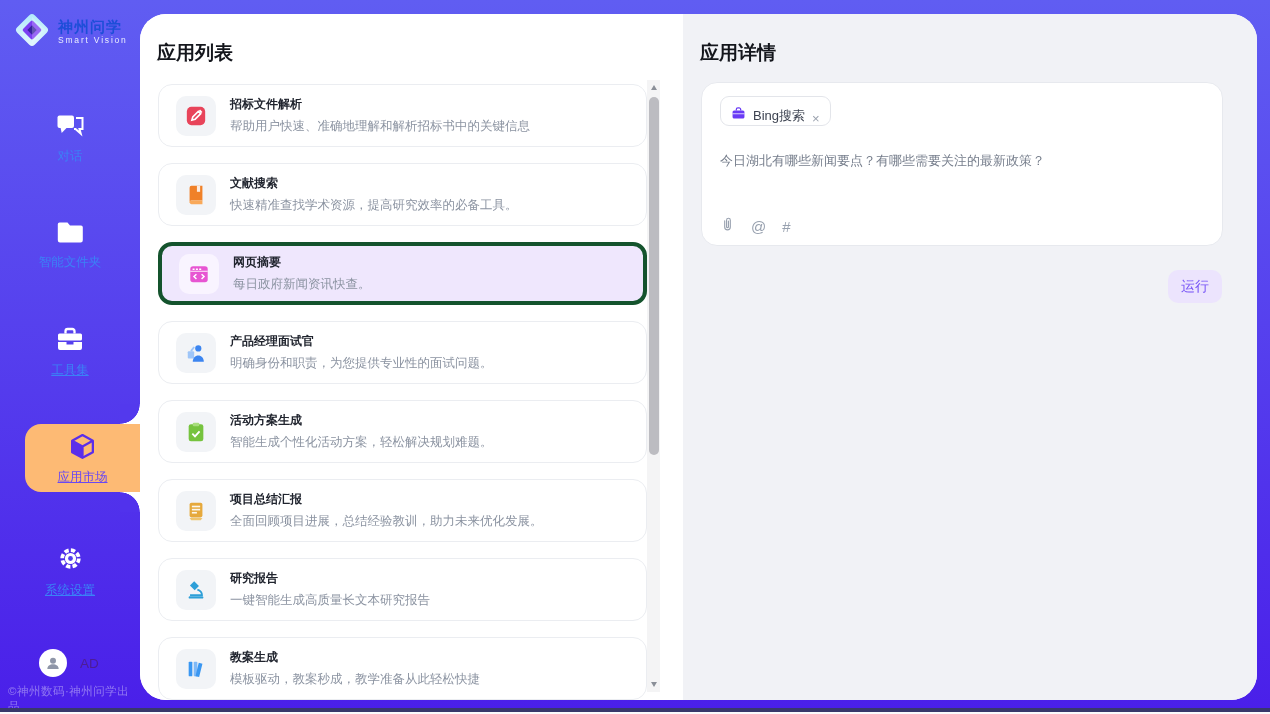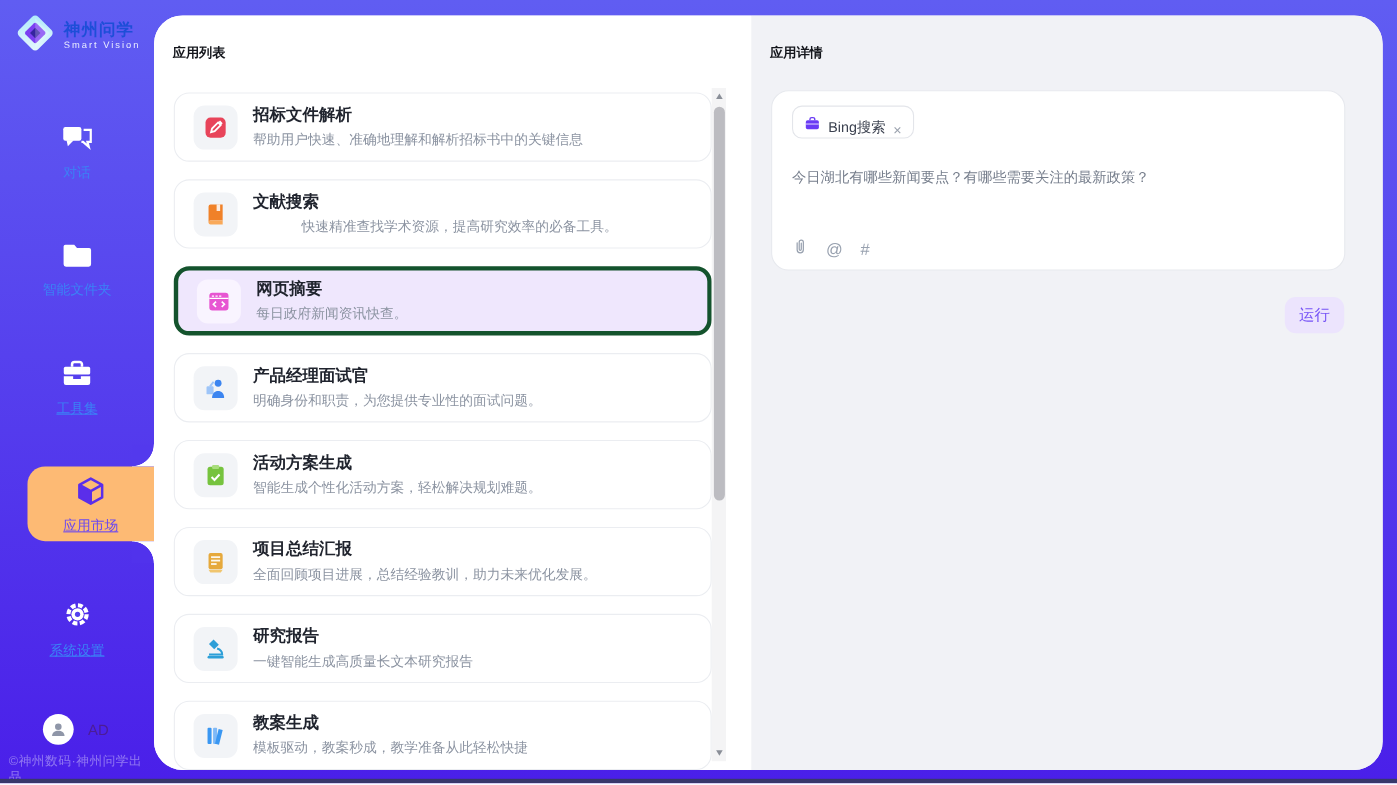--- a/index.html
+++ b/index.html
@@ -35,29 +35,29 @@
   .nav-active .nav-label{display:block;margin-top:3px;font-size:12.5px;color:#6a48f2;text-decoration:underline;}
   .user-row{position:absolute;left:39px;top:649px;display:flex;align-items:center;gap:13px;}
   .avatar{width:28px;height:28px;border-radius:50%;background:#fff;display:flex;align-items:center;justify-content:center;}
   .user-name{color:#4c1d95;font-size:13.5px;}
   .side-footer{position:absolute;left:8px;top:684px;color:rgba(255,255,255,.38);font-size:11.5px;letter-spacing:.5px;}
 
   
   .panel{position:absolute;left:140px;top:14px;width:1117px;height:686px;border-radius:26px;
     overflow:hidden;display:flex;background:#fff;}
   .list-pane{width:543px;background:#fff;position:relative;flex:none;}
-  .pane-title{position:absolute;left:17px;top:26px;font-size:12px;font-weight:bold;color:#14161c;}
+  .pane-title{position:absolute;left:17px;top:26px;font-size:19px;font-weight:bold;color:#14161c;}
   .cards{position:absolute;left:18px;top:70px;width:489px;}
   .card{height:63px;border:1px solid #ebedf1;border-radius:14px;margin-bottom:16px;background:#fff;
     display:flex;align-items:center;padding-left:17px;cursor:pointer;}
   .card.selected{background:#efe7fd;border:4px solid #14532d;}
   .tile{width:40px;height:40px;border-radius:10px;background:#f2f4f7;display:flex;align-items:center;justify-content:center;flex:none;}
   .card.selected .tile{background:#f9f4ff;}
   .card-text{margin-left:14px;min-width:0;}
-  .card-name{font-size:15px;font-weight:bold;color:#20242e;margin-bottom:5px;}
+  .card-name{font-size:12px;font-weight:bold;color:#20242e;margin-bottom:5px;}
   .card-desc{font-size:12.5px;color:#8b93a1;white-space:nowrap;}
   
   .scrollbar{position:absolute;left:507px;top:66px;width:13px;height:612px;background:#f4f4f5;}
   .sb-btn{position:absolute;left:0;width:13px;height:15px;display:flex;align-items:center;justify-content:center;cursor:pointer;}
   .sb-up{top:0;}
   .sb-down{bottom:0;}
   .tri-up{width:0;height:0;border-left:3.5px solid transparent;border-right:3.5px solid transparent;border-bottom:5px solid #8a8f98;}
   .tri-down{width:0;height:0;border-left:3.5px solid transparent;border-right:3.5px solid transparent;border-top:5px solid #8a8f98;}
   .sb-thumb{position:absolute;left:1.5px;top:17px;width:10px;height:358px;background:#bcbcc1;border-radius:5px;cursor:grab;}
 
@@ -189,21 +189,21 @@
       <div class="card">
         <span class="tile">
           <svg width="22" height="22" viewBox="0 0 24 24">
             <path d="M5 4a2 2 0 012-2h12v16H7a2 2 0 00-2 2z" fill="#f08128"></path>
             <path d="M5 20a2 2 0 002 2h12v-4H7a2 2 0 00-2 2z" fill="#f9a959"></path>
             <rect x="13" y="2" width="3.5" height="6.5" fill="#fff" opacity=".85"></rect>
           </svg>
         </span>
         <span class="card-text">
           <span class="card-name" style="display:block;">文献搜索</span>
-          <span class="card-desc" style="display:block;margin-left:44px;">快速精准查找学术资源，提高研究效率的必备工具。</span>
+          <span class="card-desc" style="display:block;">快速精准查找学术资源，提高研究效率的必备工具。</span>
         </span>
       </div>
 
       <div class="card selected">
         <span class="tile">
           <svg width="22" height="22" viewBox="0 0 24 24">
             <rect x="2.5" y="3.5" width="19" height="17.5" rx="3" fill="#e755d2"></rect>
             <path d="M5 6.8h2.2M8.6 6.8h2.2M12.2 6.8h2.2" stroke="#fff" stroke-width="1.4"></path>
             <path d="M2.5 9h19" stroke="#fff" stroke-width="1"></path>
             <path d="M9.2 12.2l-2.7 2.6 2.7 2.6M14.8 12.2l2.7 2.6-2.7 2.6" stroke="#fff" stroke-width="1.6" fill="none"></path>

